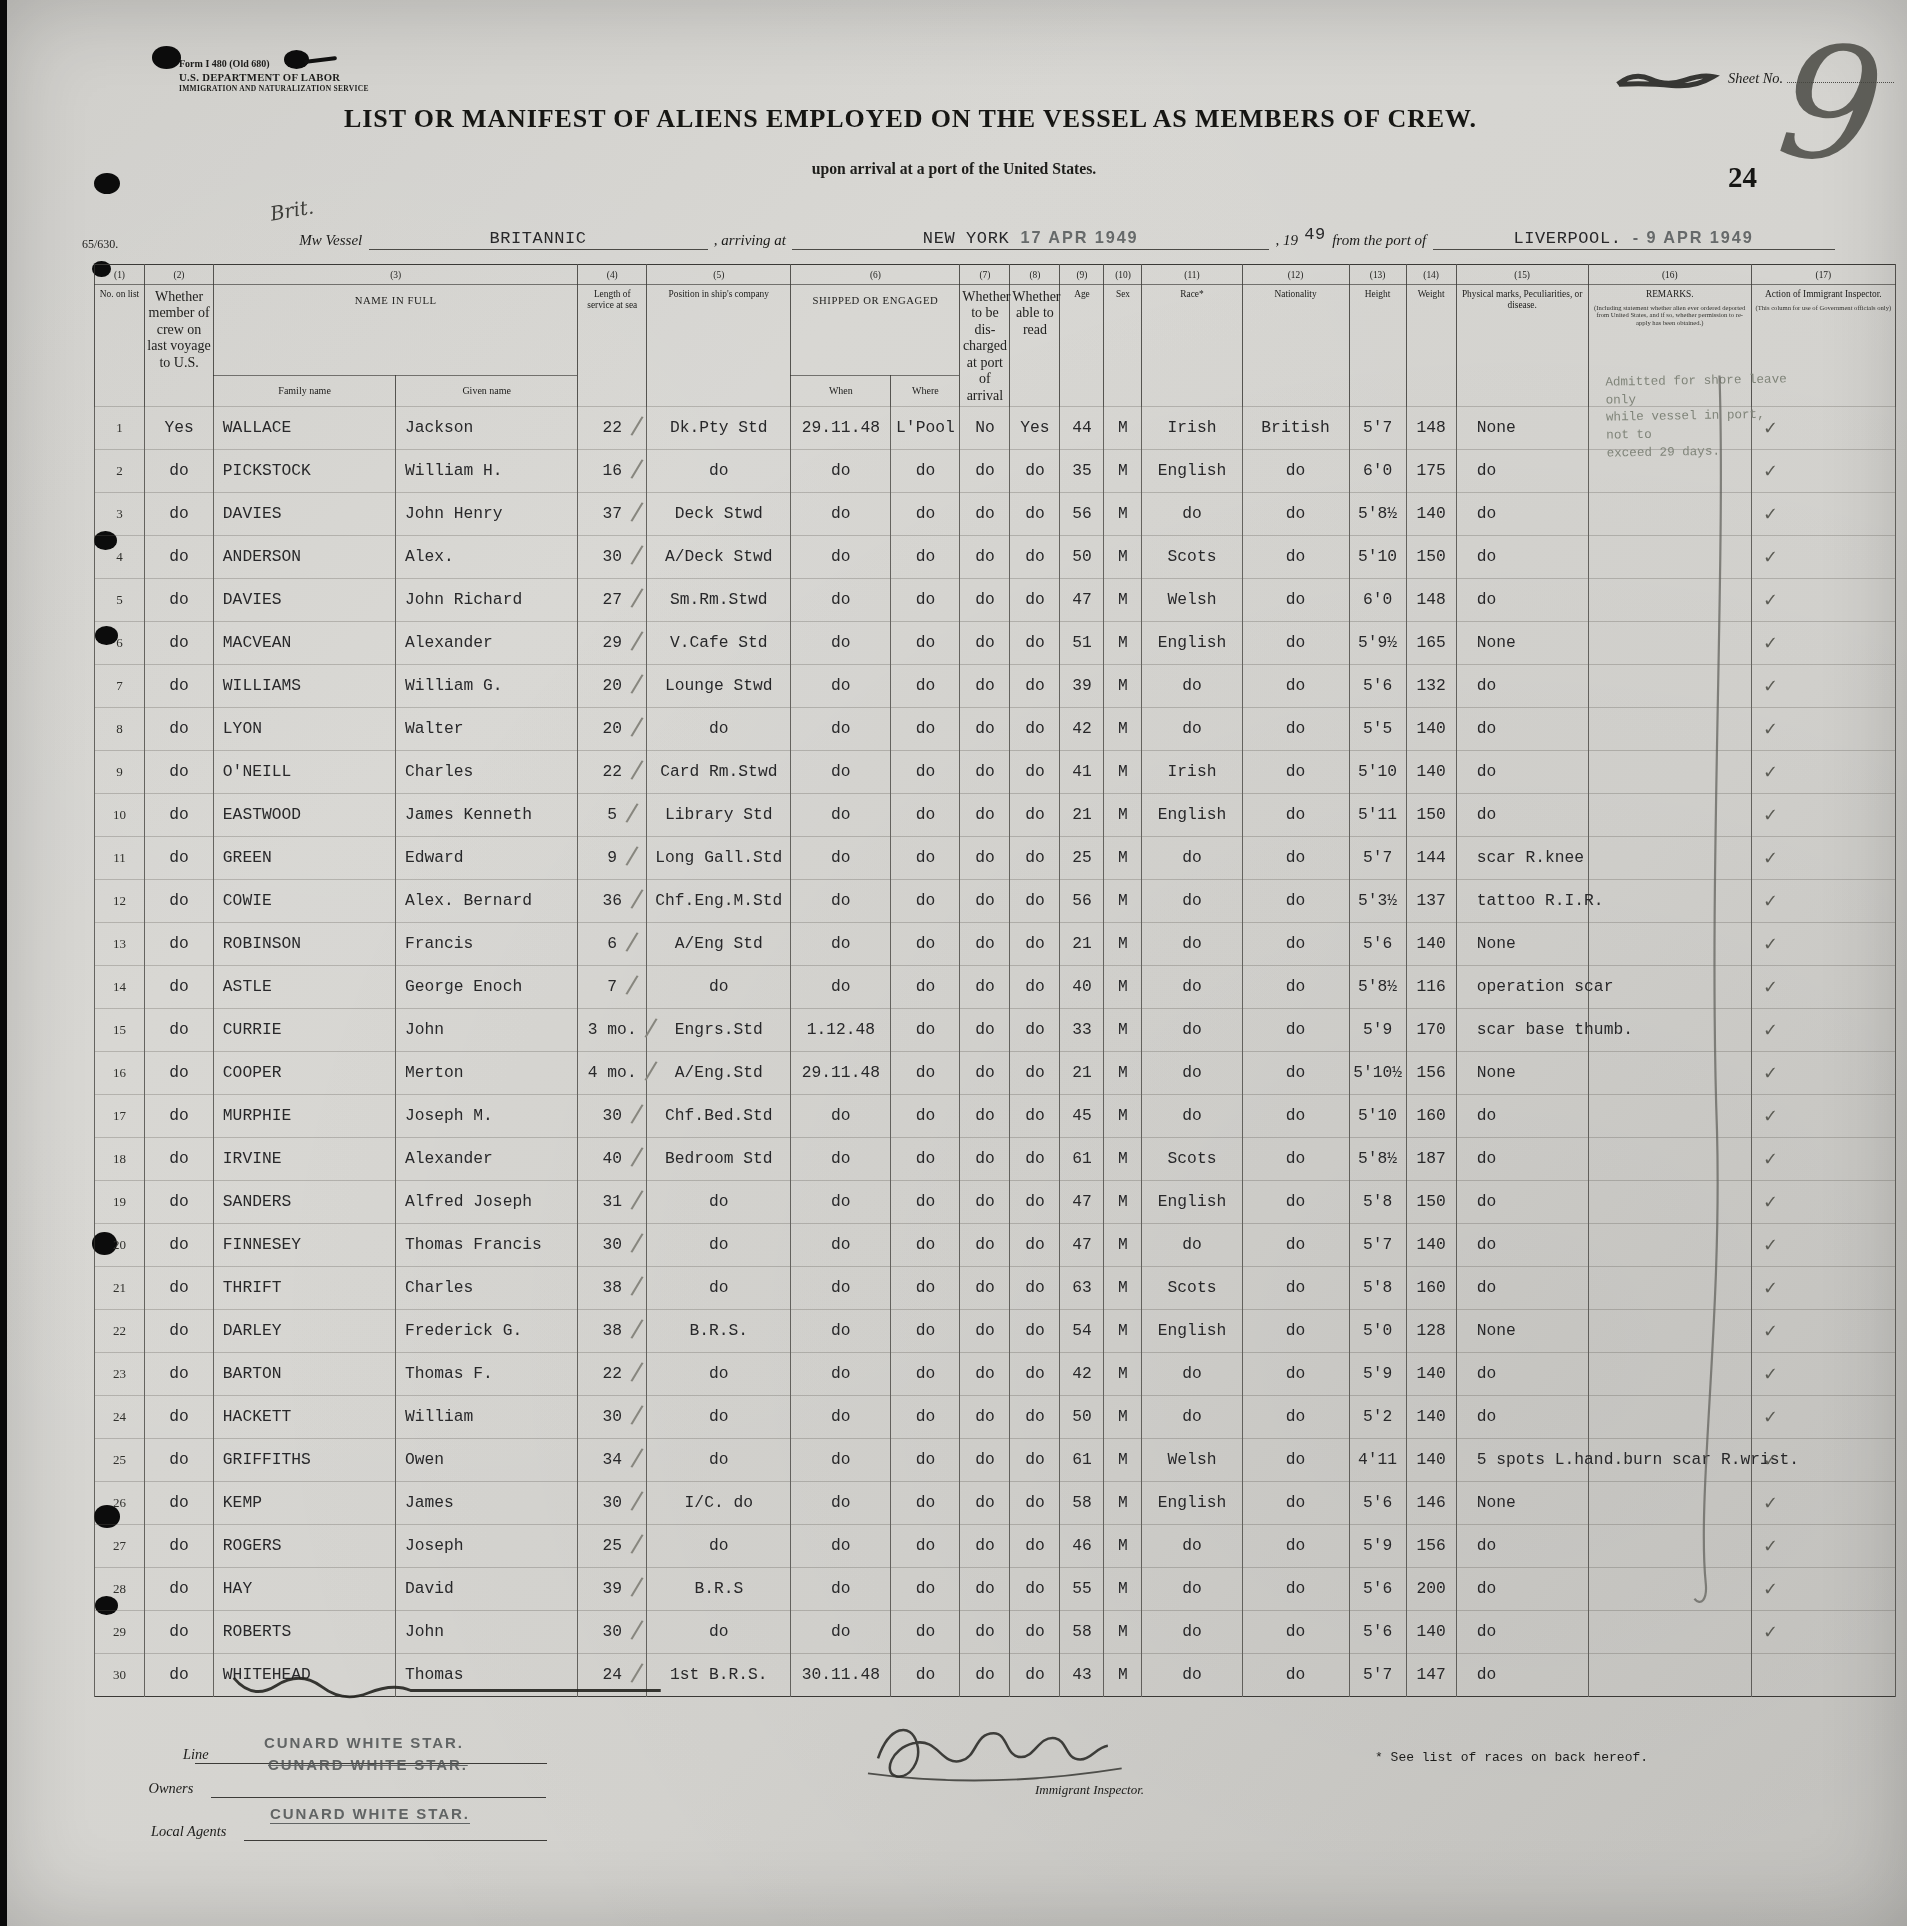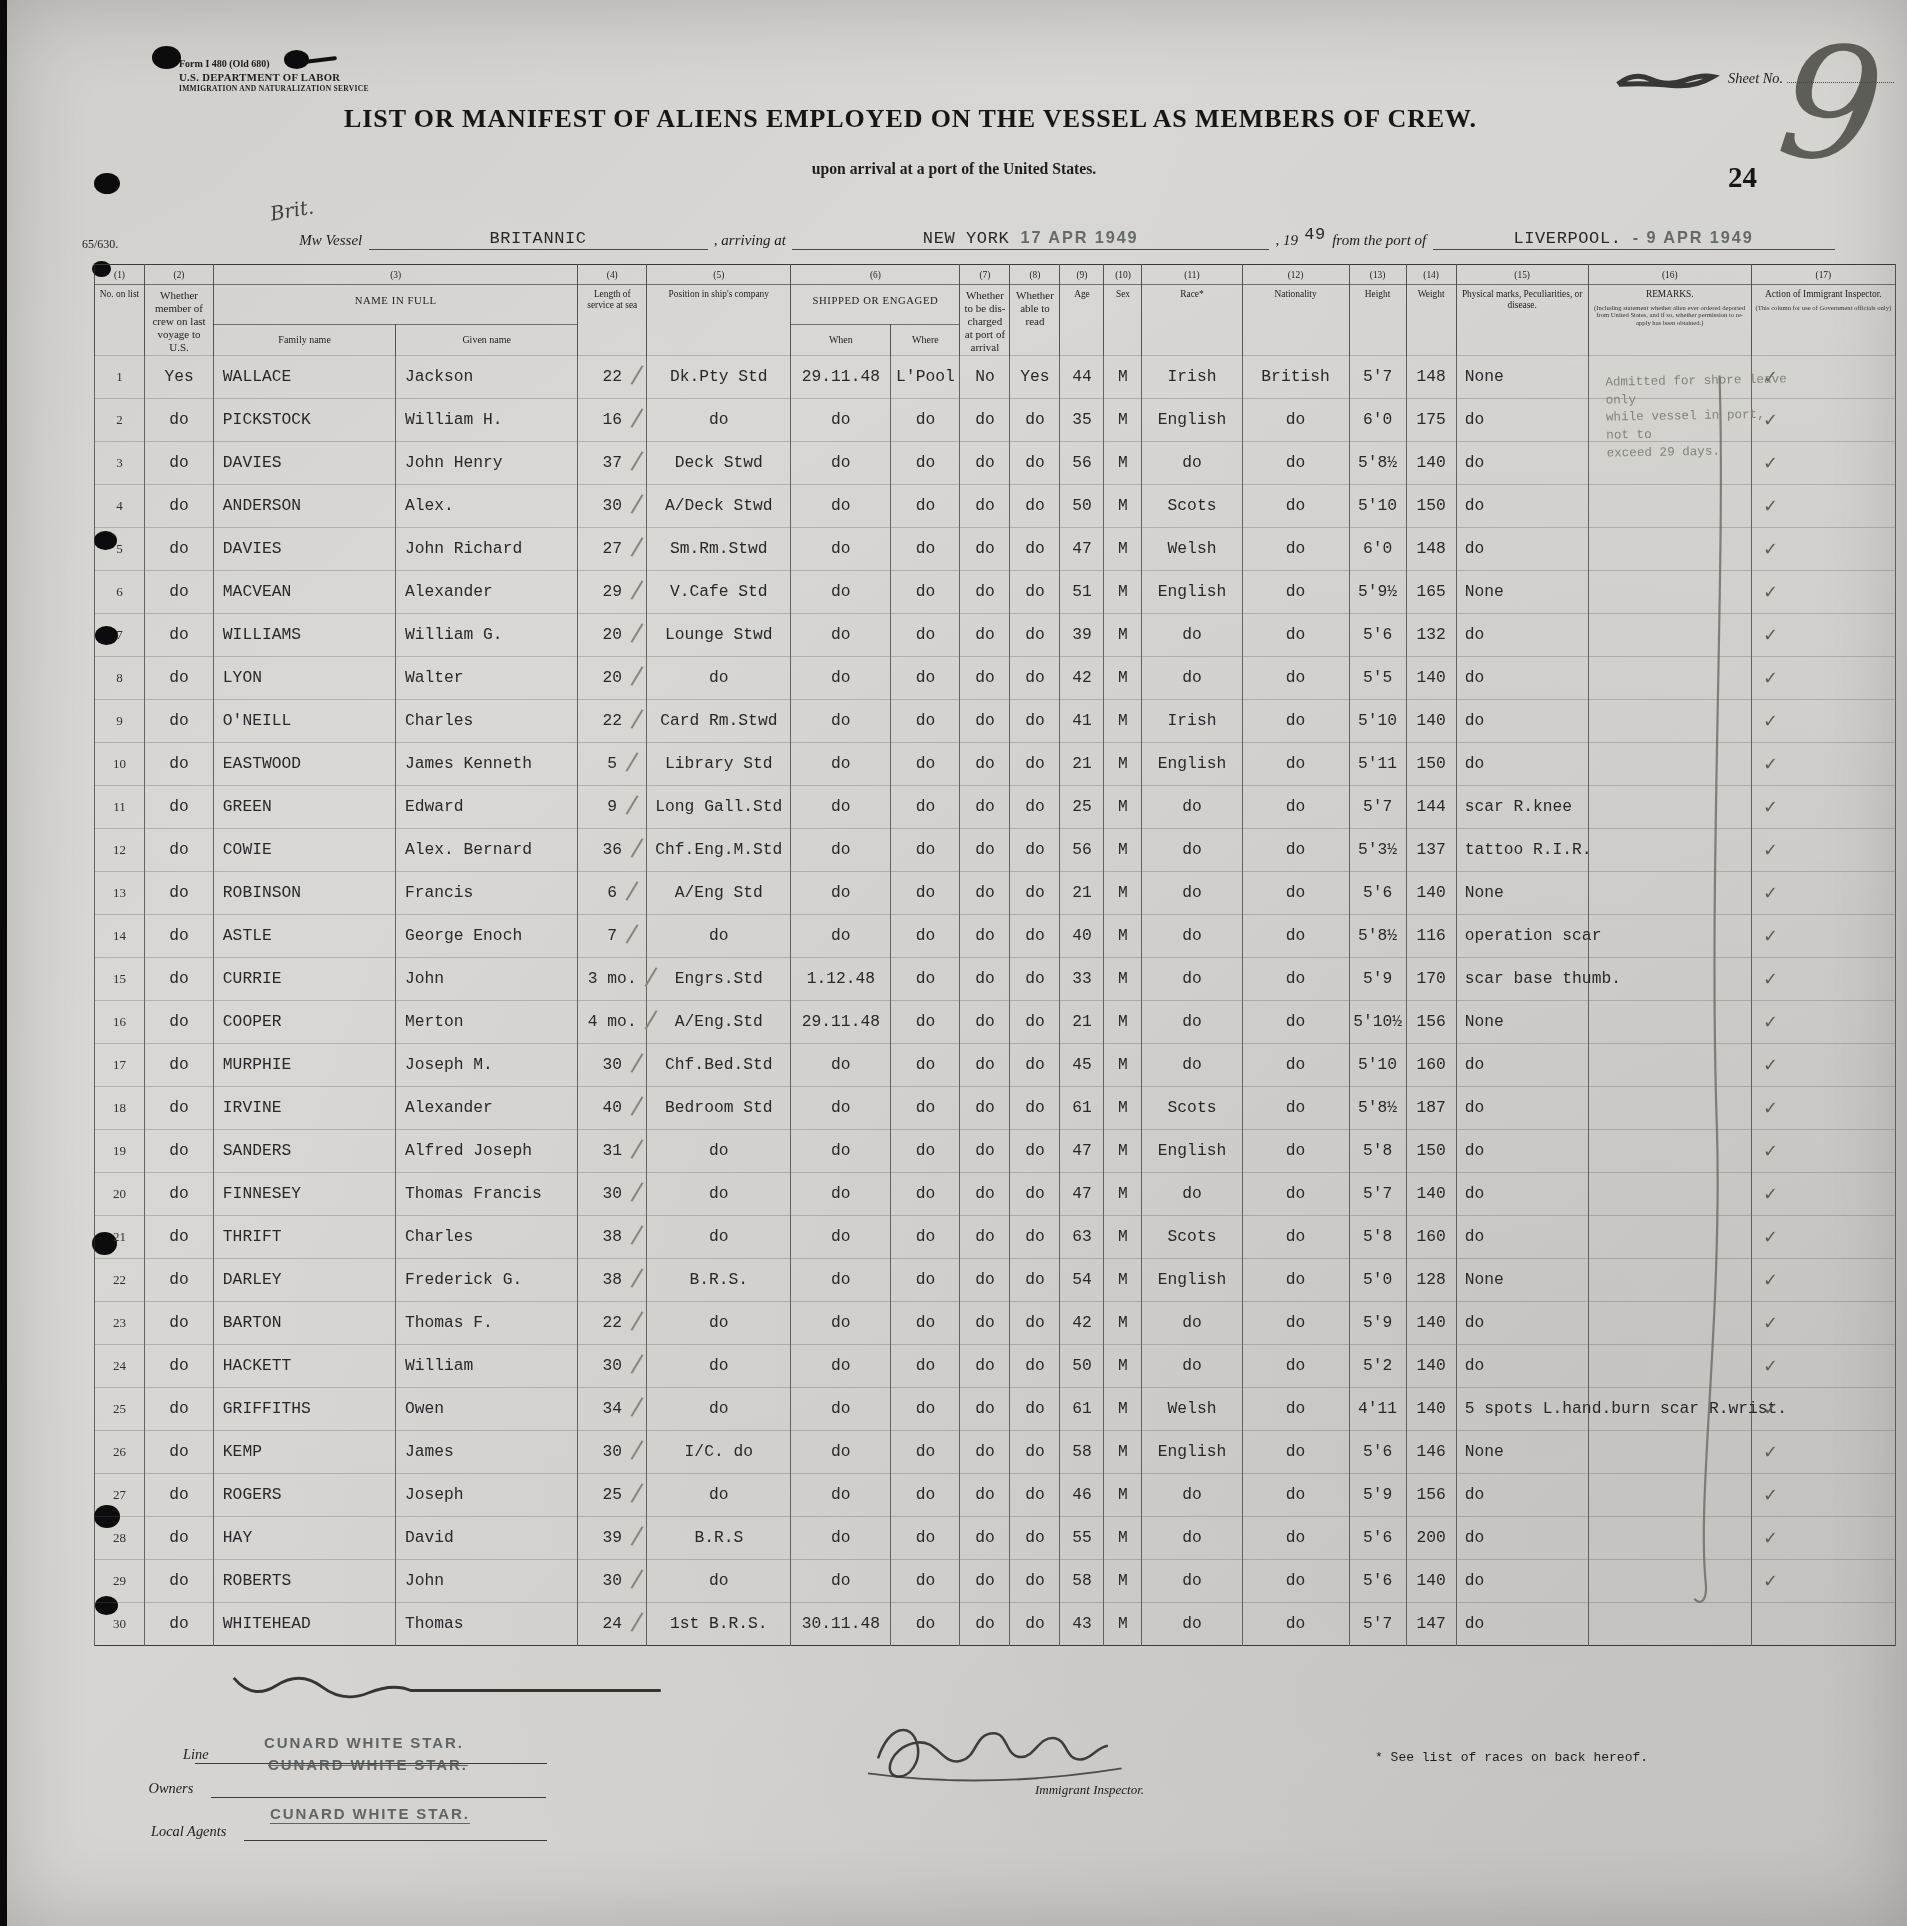--- a/index.html
+++ b/index.html
@@ -54,27 +54,27 @@
       font-weight:normal; vertical-align:top; color:#222220; }
   td{ border-left:0.6px solid rgba(52,51,47,.7); border-right:0.6px solid rgba(52,51,47,.7);
       border-top:0.6px solid rgba(95,93,85,.30); height:43px; vertical-align:middle;
       font-family:"Liberation Mono", monospace; font-size:16.3px; color:#28282a; text-align:center;
       overflow:visible; }
   thead{ border-bottom:1.3px solid #3a3936; }
   tr.nums th{ height:20px; font-size:9.4px; text-align:center; vertical-align:middle;
       border-bottom:0.6px solid rgba(60,59,55,.65); }
   tr.labels th{ padding:3.8px 1.9px 1.3px 1.9px; font-size:9.4px; text-align:center; line-height:1.18; }
   tr.labels th.big{ font-size:10.7px; letter-spacing:0.6px; padding-top:8.8px; }
-  tr.labels th.sm{ font-size:11px; }
+  tr.labels th.sm{ font-size:14px; }
   tr.labels th .note{ font-size:6.6px; line-height:1.15; margin-top:3.8px; color:#33332f; }
   tr.subs th{ height:31px; font-size:10px; text-align:center; vertical-align:middle;
       border-top:0.6px solid rgba(60,59,55,.65); }
   td.col-no{ font-family:"Liberation Serif", serif; font-size:13px; color:#30302c; }
   td.col-family, td.col-given{ text-align:left; padding-left:8.8px; }
-  td.col-marks{ text-align:left; padding-left:8px; white-space:nowrap; }
+  td.col-marks{ text-align:left; padding-left:20px; white-space:nowrap; }
   td.col-action{ text-align:left; padding-left:11.3px; }
   td.col-action span{ font-family:"DejaVu Sans", sans-serif; font-size:18px; color:#5c5c55; }
   td.col-service span{ position:relative; display:inline-block; }
   td.col-service span::after{ content:"/"; position:absolute; right:-19px; top:-7.5px;
       font-family:"DejaVu Sans", sans-serif; font-size:25px; color:#87867e; transform:rotate(14deg); }
 
   .remarks-stamp{ position:absolute; left:1606px; top:373px; width:182px; z-index:4;
     font-family:"Liberation Mono", monospace; font-size:12.6px; line-height:1.4; color:#80857a;
     white-space:pre-line; transform:rotate(-1deg); }
 

